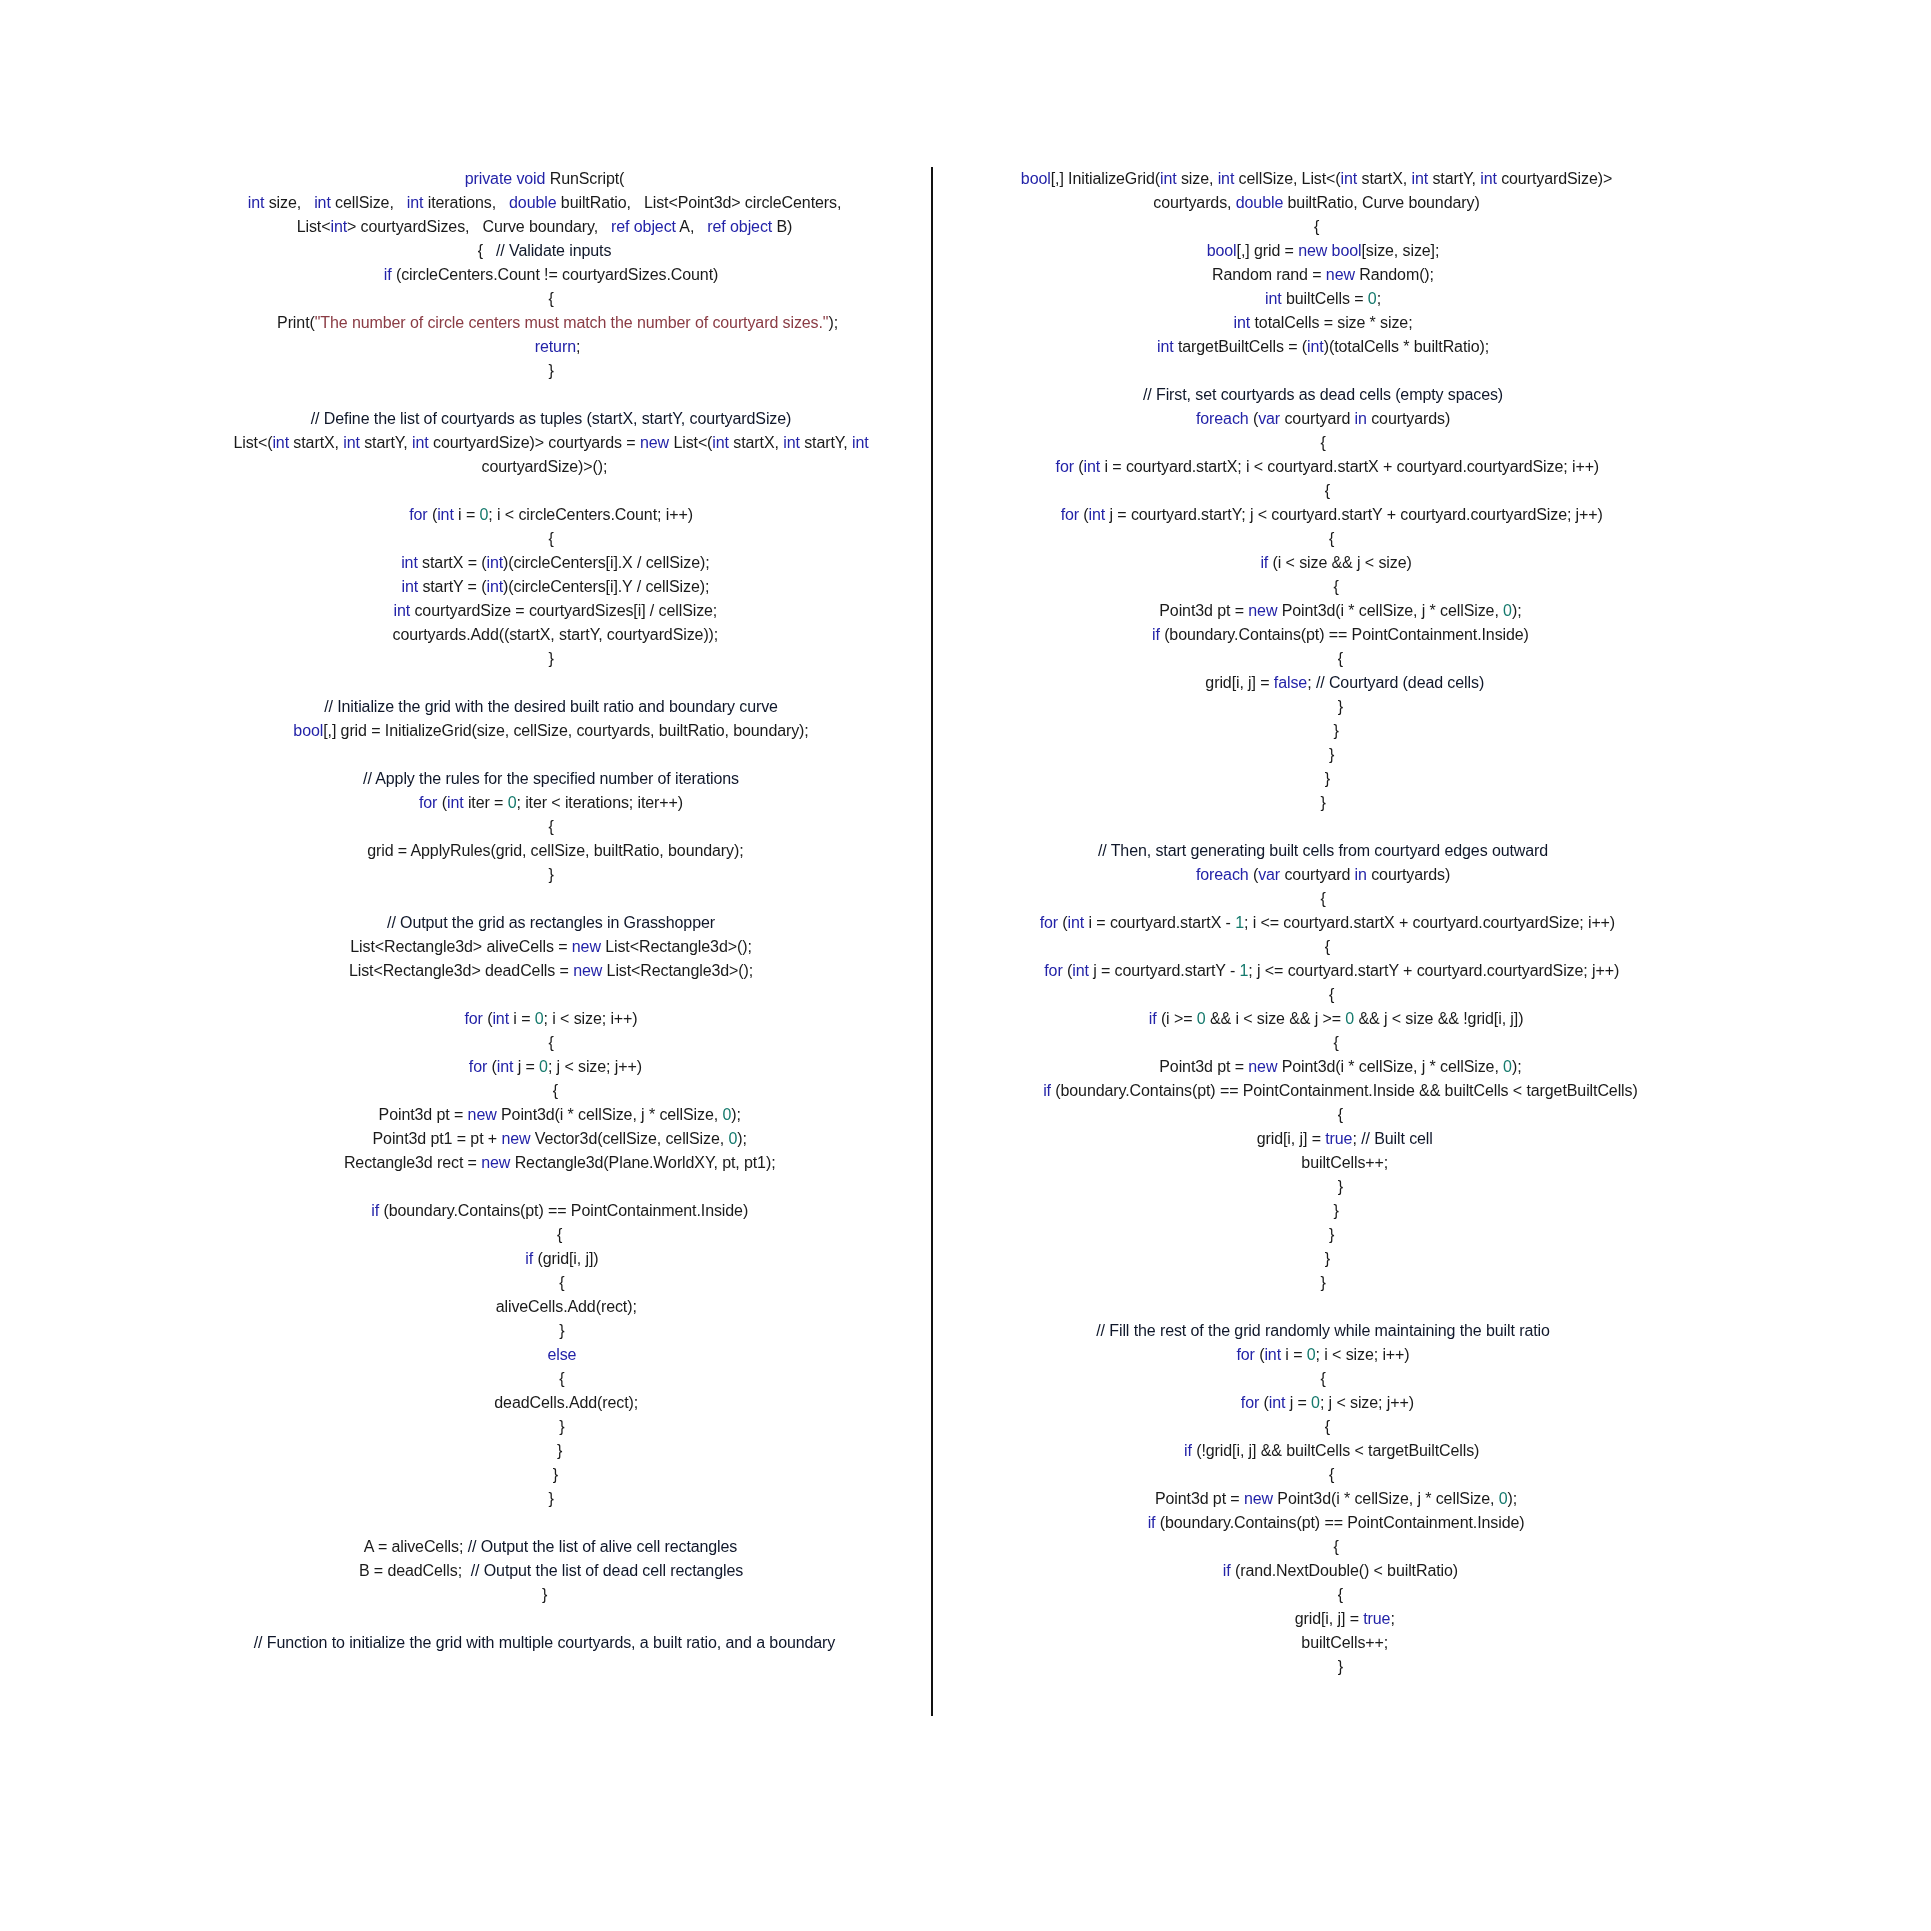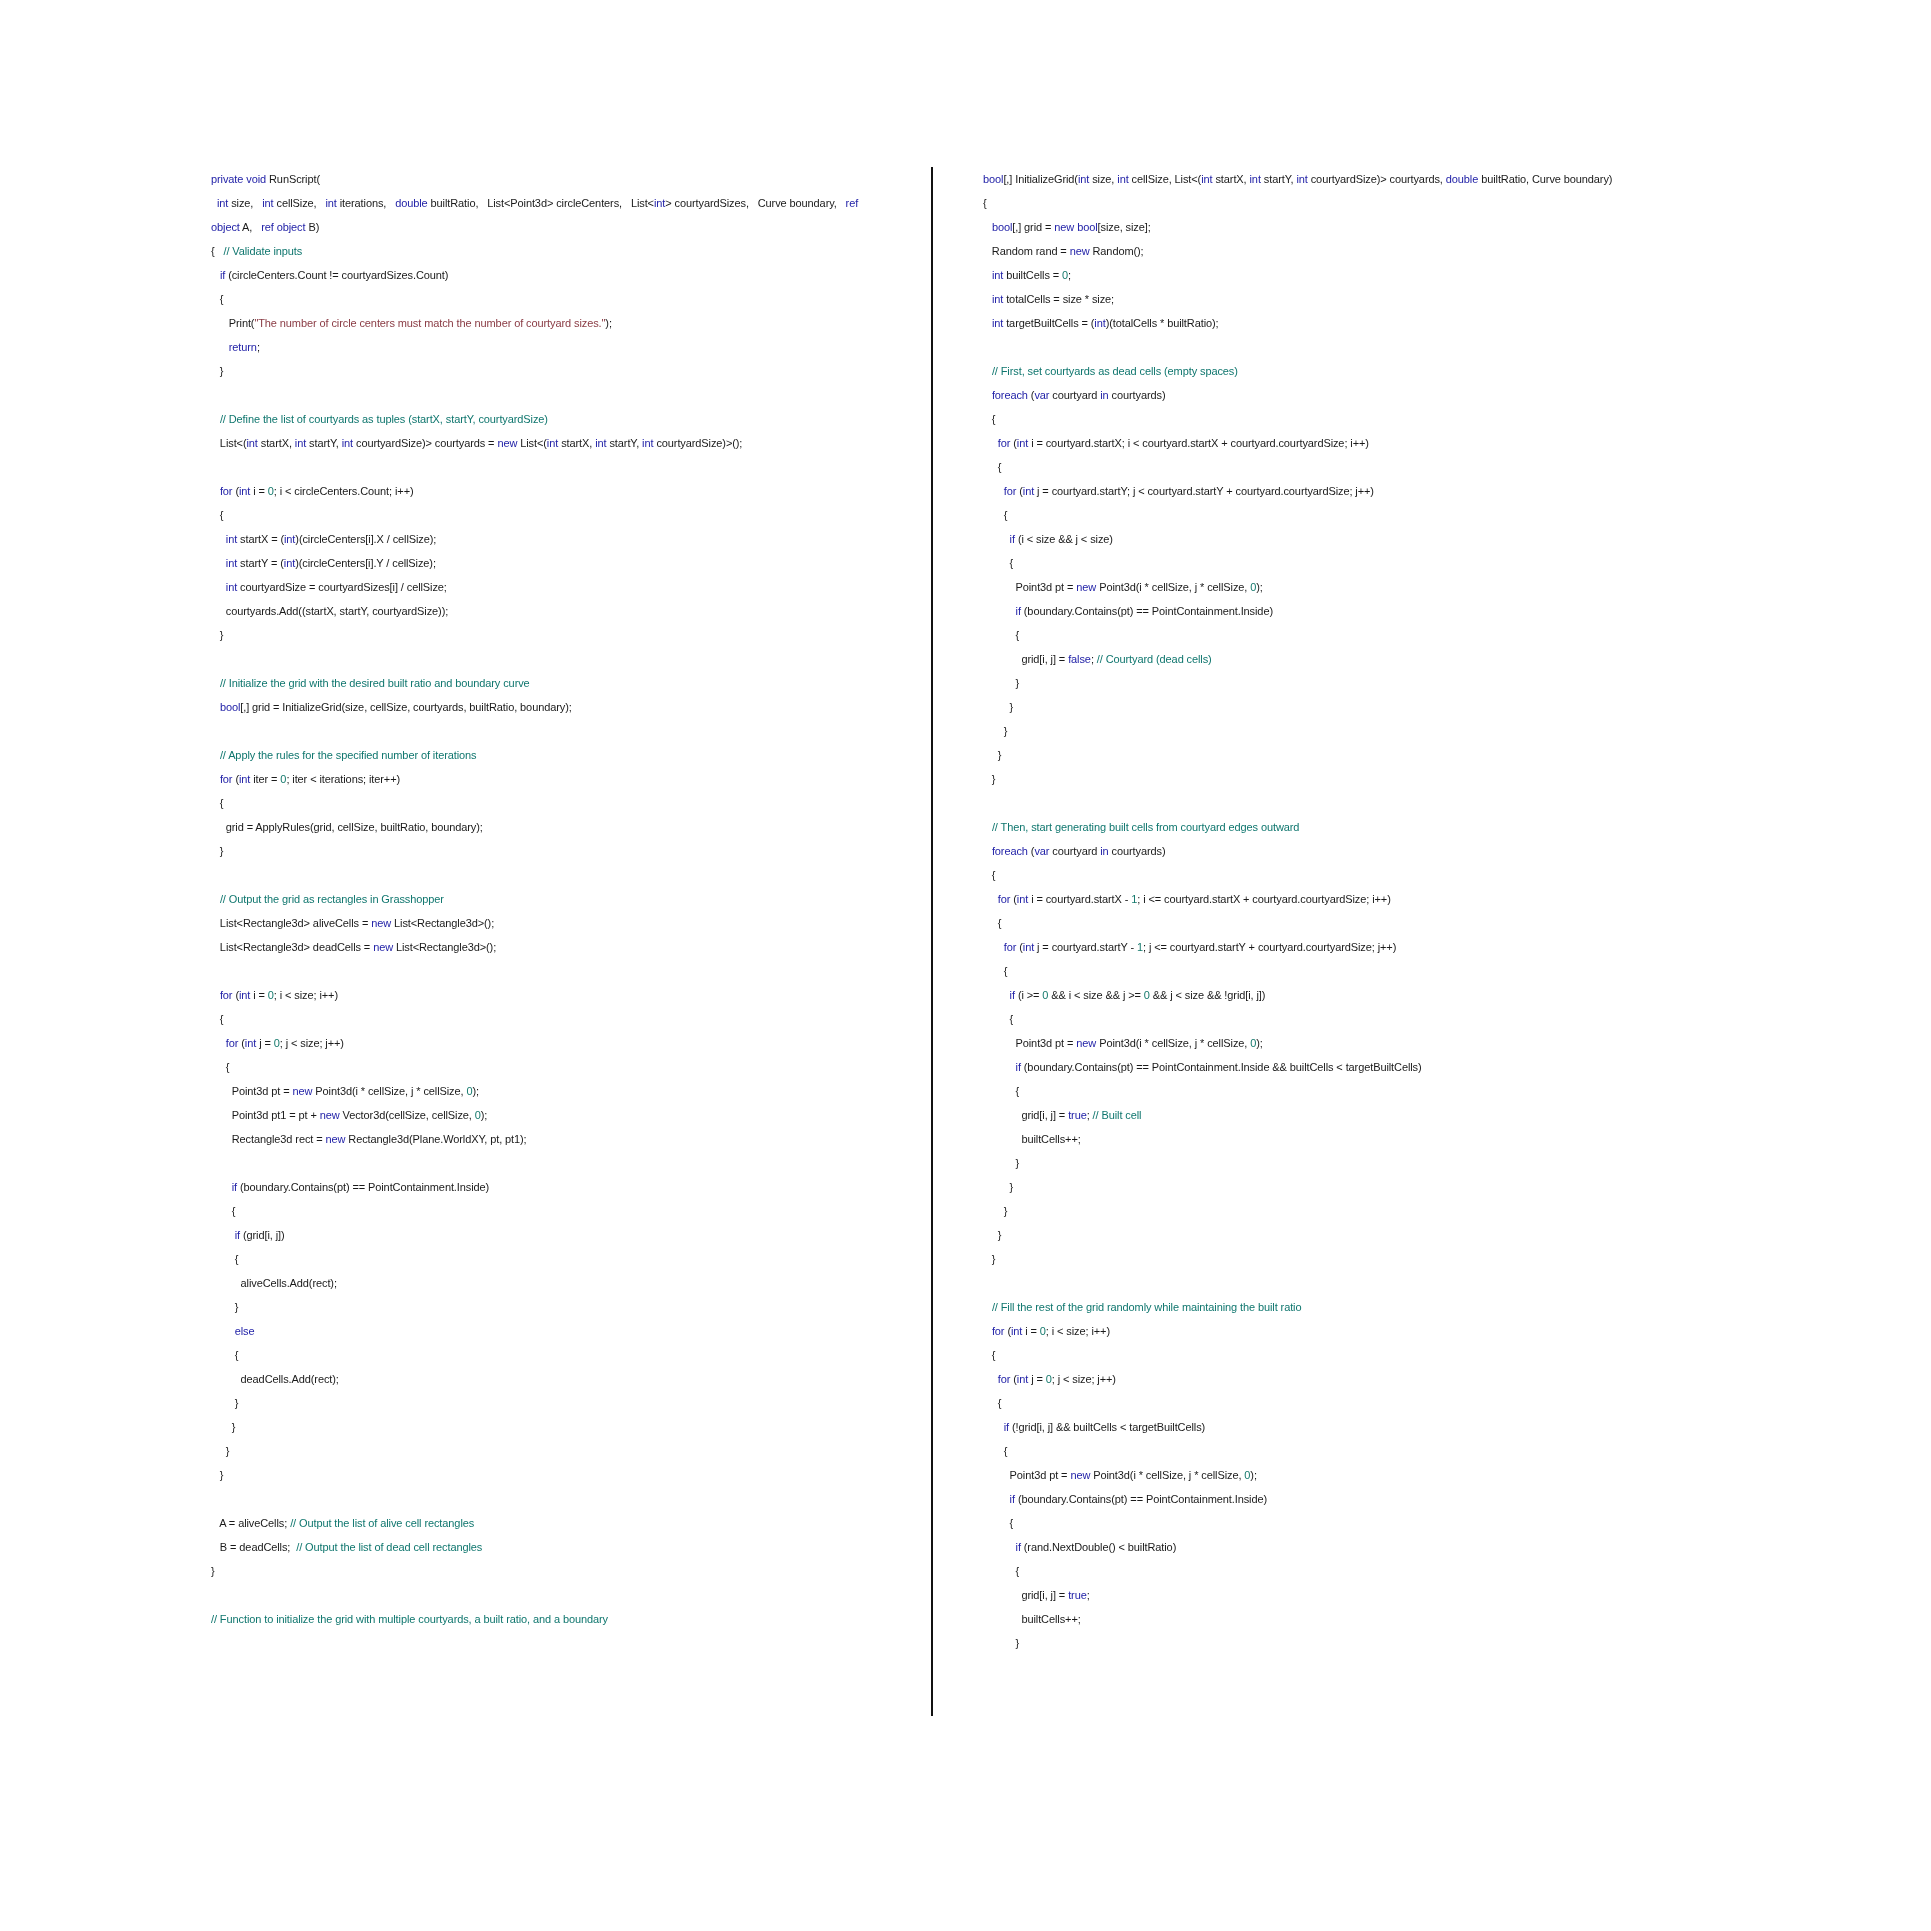--- a/index.html
+++ b/index.html
@@ -38,36 +38,37 @@
     left:50%;
     top:0px;
     width:2.6px;
     height:1549px;
     background:#111111;
   }
   .code-column pre{
     margin:0;
     padding:0;
     font-family:"Liberation Sans","DejaVu Sans",sans-serif;
-    font-size:11px;
+    font-size:16px;
     line-height:24px;
     white-space:pre-wrap;
     word-break:normal;
     overflow-wrap:break-word;
     letter-spacing:-0.1px;
     color:#1a1a1a;
+    text-align:center;
   }
   .ln{display:block;min-height:24px;}
   .kw  {color:#2323a8;}
   .cmt {color:#1d7b39;}
   .str {color:#8a3b44;}
   .num {color:#14796c;}
   .pl  {color:#1a1a1a;}
 </style>
-<style>.pl{color:#1a1a1a;}.kw{color:#2323a8;}.cmt{color:#0f766e;}.str{color:#8a3b44;}.num{color:#14796c;}body,#page{background:#ffffff;}</style></head>
+<style>.pl{color:#1a1a1a;}.kw{color:#2323a8;}.cmt{color:#0f172a;}.str{color:#8a3b44;}.num{color:#14796c;}body,#page{background:#ffffff;}</style></head>
 <body>
 
 <div id="page">
   <div id="columns">
 
     <div class="code-column">
       <pre><span class="ln"><span class="kw">private void </span><span class="pl">RunScript(</span></span><span class="ln"><span class="pl">&nbsp;&nbsp;</span><span class="kw">int</span><span class="pl"> size,&nbsp;&nbsp; </span><span class="kw">int</span><span class="pl"> cellSize,&nbsp;&nbsp; </span><span class="kw">int</span><span class="pl"> iterations,&nbsp;&nbsp; </span><span class="kw">double</span><span class="pl"> builtRatio,&nbsp;&nbsp; List&lt;Point3d&gt; circleCenters,&nbsp;&nbsp; List&lt;</span><span class="kw">int</span><span class="pl">&gt; courtyardSizes,&nbsp;&nbsp; Curve boundary,&nbsp;&nbsp; </span><span class="kw">ref</span><span class="pl"> </span><span class="kw">object</span><span class="pl"> A,&nbsp;&nbsp; </span><span class="kw">ref</span><span class="pl"> </span><span class="kw">object</span><span class="pl"> B)</span></span><span class="ln"><span class="pl">{&nbsp;&nbsp; </span><span class="cmt">// Validate inputs</span></span><span class="ln"><span class="pl">&nbsp;&nbsp; </span><span class="kw">if</span><span class="pl"> (circleCenters.Count != courtyardSizes.Count)</span></span><span class="ln"><span class="pl">&nbsp;&nbsp; {</span></span><span class="ln"><span class="pl">&nbsp;&nbsp;&nbsp;&nbsp;&nbsp; Print(</span><span class="str">"The number of circle centers must match the number of courtyard sizes."</span><span class="pl">);</span></span><span class="ln"><span class="pl">&nbsp;&nbsp;&nbsp;&nbsp;&nbsp; </span><span class="kw">return</span><span class="pl">;</span></span><span class="ln"><span class="pl">&nbsp;&nbsp; }</span></span><span class="ln">&nbsp;</span><span class="ln"><span class="pl">&nbsp;&nbsp; </span><span class="cmt">// Define the list of courtyards as tuples (startX, startY, courtyardSize)</span></span><span class="ln"><span class="pl">&nbsp;&nbsp; List&lt;(</span><span class="kw">int</span><span class="pl"> startX, </span><span class="kw">int</span><span class="pl"> startY, </span><span class="kw">int</span><span class="pl"> courtyardSize)&gt; courtyards = </span><span class="kw">new</span><span class="pl"> List&lt;(</span><span class="kw">int</span><span class="pl"> startX, </span><span class="kw">int</span><span class="pl"> startY, </span><span class="kw">int</span><span class="pl"> courtyardSize)&gt;();</span></span><span class="ln">&nbsp;</span><span class="ln"><span class="pl">&nbsp;&nbsp; </span><span class="kw">for</span><span class="pl"> (</span><span class="kw">int</span><span class="pl"> i = </span><span class="num">0</span><span class="pl">; i &lt; circleCenters.Count; i++)</span></span><span class="ln"><span class="pl">&nbsp;&nbsp; {</span></span><span class="ln"><span class="pl">&nbsp;&nbsp;&nbsp;&nbsp; </span><span class="kw">int</span><span class="pl"> startX = (</span><span class="kw">int</span><span class="pl">)(circleCenters[i].X / cellSize);</span></span><span class="ln"><span class="pl">&nbsp;&nbsp;&nbsp;&nbsp; </span><span class="kw">int</span><span class="pl"> startY = (</span><span class="kw">int</span><span class="pl">)(circleCenters[i].Y / cellSize);</span></span><span class="ln"><span class="pl">&nbsp;&nbsp;&nbsp;&nbsp; </span><span class="kw">int</span><span class="pl"> courtyardSize = courtyardSizes[i] / cellSize;</span></span><span class="ln"><span class="pl">&nbsp;&nbsp;&nbsp;&nbsp; courtyards.Add((startX, startY, courtyardSize));</span></span><span class="ln"><span class="pl">&nbsp;&nbsp; }</span></span><span class="ln">&nbsp;</span><span class="ln"><span class="pl">&nbsp;&nbsp; </span><span class="cmt">// Initialize the grid with the desired built ratio and boundary curve</span></span><span class="ln"><span class="pl">&nbsp;&nbsp; </span><span class="kw">bool</span><span class="pl">[,] grid = InitializeGrid(size, cellSize, courtyards, builtRatio, boundary);</span></span><span class="ln">&nbsp;</span><span class="ln"><span class="pl">&nbsp;&nbsp; </span><span class="cmt">// Apply the rules for the specified number of iterations</span></span><span class="ln"><span class="pl">&nbsp;&nbsp; </span><span class="kw">for</span><span class="pl"> (</span><span class="kw">int</span><span class="pl"> iter = </span><span class="num">0</span><span class="pl">; iter &lt; iterations; iter++)</span></span><span class="ln"><span class="pl">&nbsp;&nbsp; {</span></span><span class="ln"><span class="pl">&nbsp;&nbsp;&nbsp;&nbsp; grid = ApplyRules(grid, cellSize, builtRatio, boundary);</span></span><span class="ln"><span class="pl">&nbsp;&nbsp; }</span></span><span class="ln">&nbsp;</span><span class="ln"><span class="pl">&nbsp;&nbsp; </span><span class="cmt">// Output the grid as rectangles in Grasshopper</span></span><span class="ln"><span class="pl">&nbsp;&nbsp; List&lt;Rectangle3d&gt; aliveCells = </span><span class="kw">new</span><span class="pl"> List&lt;Rectangle3d&gt;();</span></span><span class="ln"><span class="pl">&nbsp;&nbsp; List&lt;Rectangle3d&gt; deadCells = </span><span class="kw">new</span><span class="pl"> List&lt;Rectangle3d&gt;();</span></span><span class="ln">&nbsp;</span><span class="ln"><span class="pl">&nbsp;&nbsp; </span><span class="kw">for</span><span class="pl"> (</span><span class="kw">int</span><span class="pl"> i = </span><span class="num">0</span><span class="pl">; i &lt; size; i++)</span></span><span class="ln"><span class="pl">&nbsp;&nbsp; {</span></span><span class="ln"><span class="pl">&nbsp;&nbsp;&nbsp;&nbsp; </span><span class="kw">for</span><span class="pl"> (</span><span class="kw">int</span><span class="pl"> j = </span><span class="num">0</span><span class="pl">; j &lt; size; j++)</span></span><span class="ln"><span class="pl">&nbsp;&nbsp;&nbsp;&nbsp; {</span></span><span class="ln"><span class="pl">&nbsp;&nbsp;&nbsp;&nbsp;&nbsp;&nbsp; Point3d pt = </span><span class="kw">new</span><span class="pl"> Point3d(i * cellSize, j * cellSize, </span><span class="num">0</span><span class="pl">);</span></span><span class="ln"><span class="pl">&nbsp;&nbsp;&nbsp;&nbsp;&nbsp;&nbsp; Point3d pt1 = pt + </span><span class="kw">new</span><span class="pl"> Vector3d(cellSize, cellSize, </span><span class="num">0</span><span class="pl">);</span></span><span class="ln"><span class="pl">&nbsp;&nbsp;&nbsp;&nbsp;&nbsp;&nbsp; Rectangle3d rect = </span><span class="kw">new</span><span class="pl"> Rectangle3d(Plane.WorldXY, pt, pt1);</span></span><span class="ln">&nbsp;</span><span class="ln"><span class="pl">&nbsp;&nbsp;&nbsp;&nbsp;&nbsp;&nbsp; </span><span class="kw">if</span><span class="pl"> (boundary.Contains(pt) == PointContainment.Inside)</span></span><span class="ln"><span class="pl">&nbsp;&nbsp;&nbsp;&nbsp;&nbsp;&nbsp; {</span></span><span class="ln"><span class="pl">&nbsp;&nbsp;&nbsp;&nbsp;&nbsp;&nbsp;&nbsp; </span><span class="kw">if</span><span class="pl"> (grid[i, j])</span></span><span class="ln"><span class="pl">&nbsp;&nbsp;&nbsp;&nbsp;&nbsp;&nbsp;&nbsp; {</span></span><span class="ln"><span class="pl">&nbsp;&nbsp;&nbsp;&nbsp;&nbsp;&nbsp;&nbsp;&nbsp;&nbsp; aliveCells.Add(rect);</span></span><span class="ln"><span class="pl">&nbsp;&nbsp;&nbsp;&nbsp;&nbsp;&nbsp;&nbsp; }</span></span><span class="ln"><span class="pl">&nbsp;&nbsp;&nbsp;&nbsp;&nbsp;&nbsp;&nbsp; </span><span class="kw">else</span></span><span class="ln"><span class="pl">&nbsp;&nbsp;&nbsp;&nbsp;&nbsp;&nbsp;&nbsp; {</span></span><span class="ln"><span class="pl">&nbsp;&nbsp;&nbsp;&nbsp;&nbsp;&nbsp;&nbsp;&nbsp;&nbsp; deadCells.Add(rect);</span></span><span class="ln"><span class="pl">&nbsp;&nbsp;&nbsp;&nbsp;&nbsp;&nbsp;&nbsp; }</span></span><span class="ln"><span class="pl">&nbsp;&nbsp;&nbsp;&nbsp;&nbsp;&nbsp; }</span></span><span class="ln"><span class="pl">&nbsp;&nbsp;&nbsp;&nbsp; }</span></span><span class="ln"><span class="pl">&nbsp;&nbsp; }</span></span><span class="ln">&nbsp;</span><span class="ln"><span class="pl">&nbsp;&nbsp; A = aliveCells; </span><span class="cmt">// Output the list of alive cell rectangles</span></span><span class="ln"><span class="pl">&nbsp;&nbsp; B = deadCells;&nbsp; </span><span class="cmt">// Output the list of dead cell rectangles</span></span><span class="ln"><span class="pl">}</span></span><span class="ln">&nbsp;</span><span class="ln"><span class="cmt">// Function to initialize the grid with multiple courtyards, a built ratio, and a boundary</span></span></pre>
     </div>
 
     <div class="col-gap">

